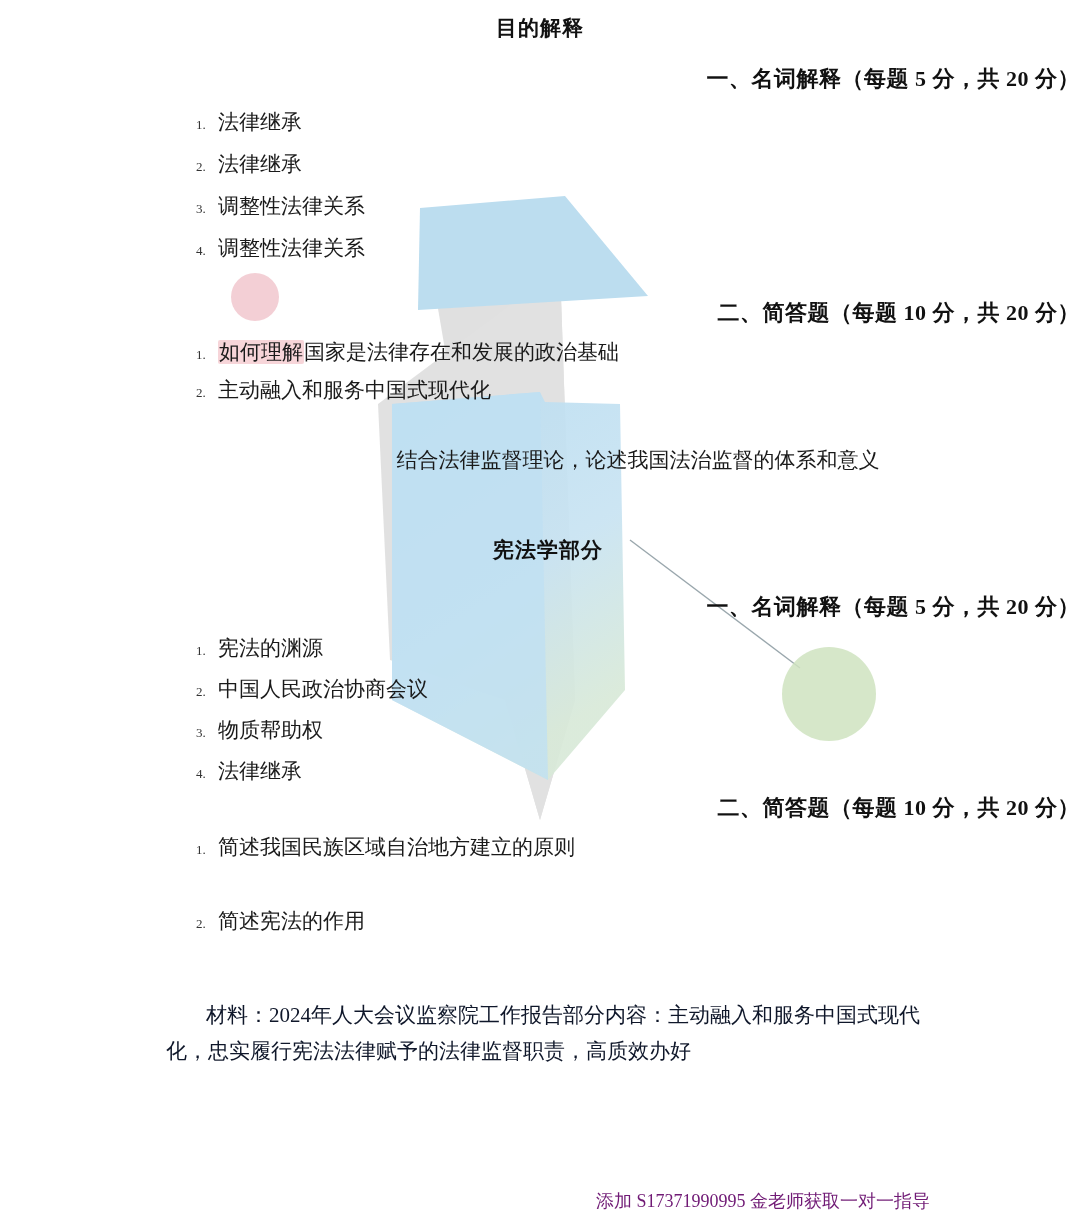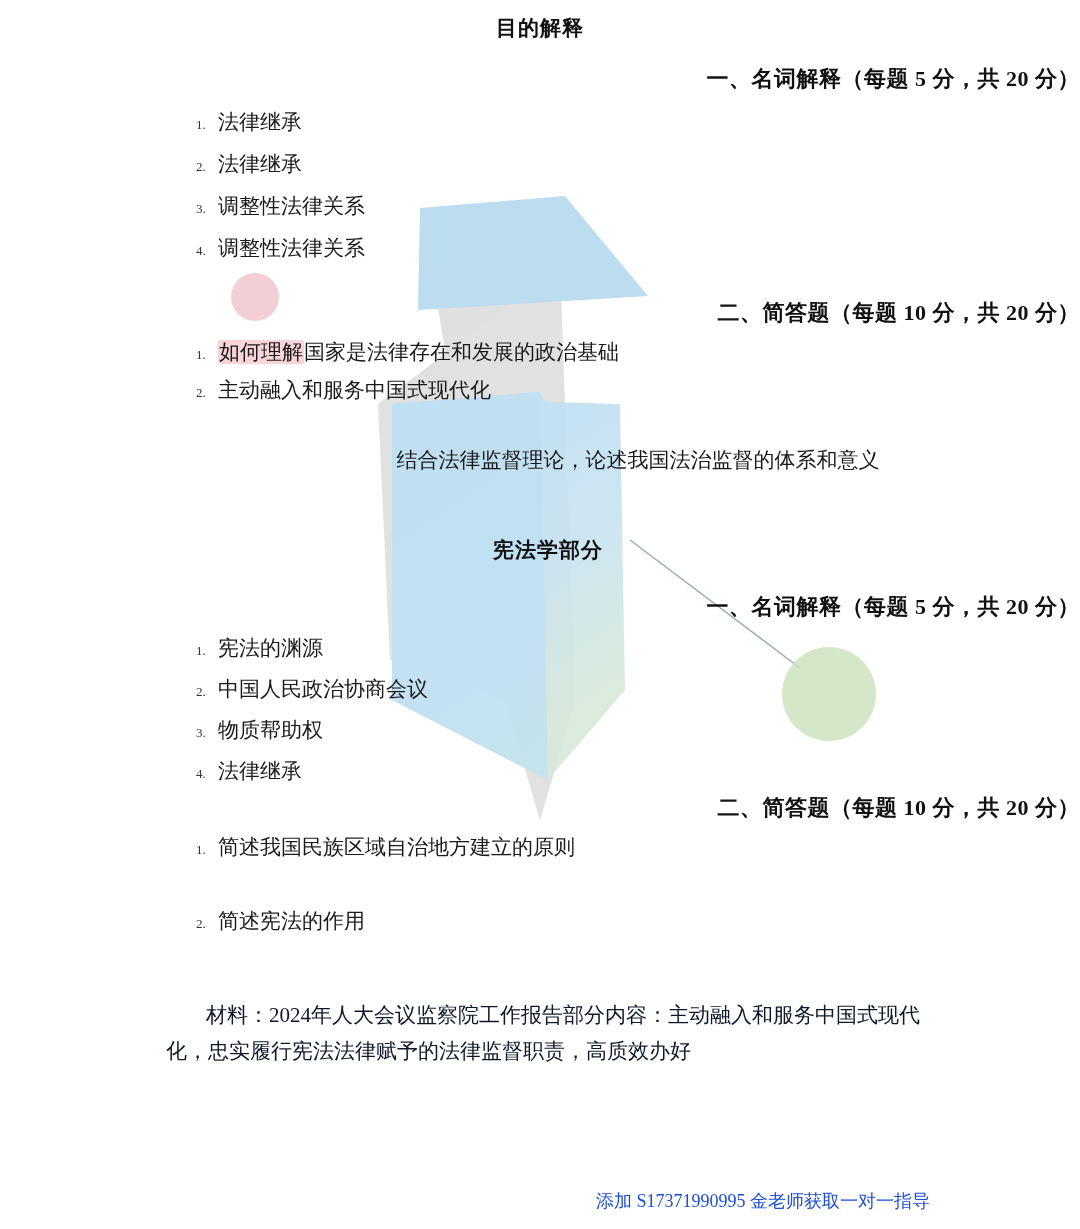--- a/index.html
+++ b/index.html
@@ -82,21 +82,21 @@
     line-height: 1.72;
     text-indent: 40px;
     color: #0f172a;
   }
 
   .footer {
     position: absolute;
     right: 150px;
     bottom: 16px;
     font-size: 18px;
-    color: #1d4ed8;
+    color: #701a75;
     z-index: 3;
   }
 
   .highlight-pink {
     background: rgba(243, 190, 196, 0.65);
     border-radius: 2px;
     padding: 0 1px;
   }
 </style>
 </head>

